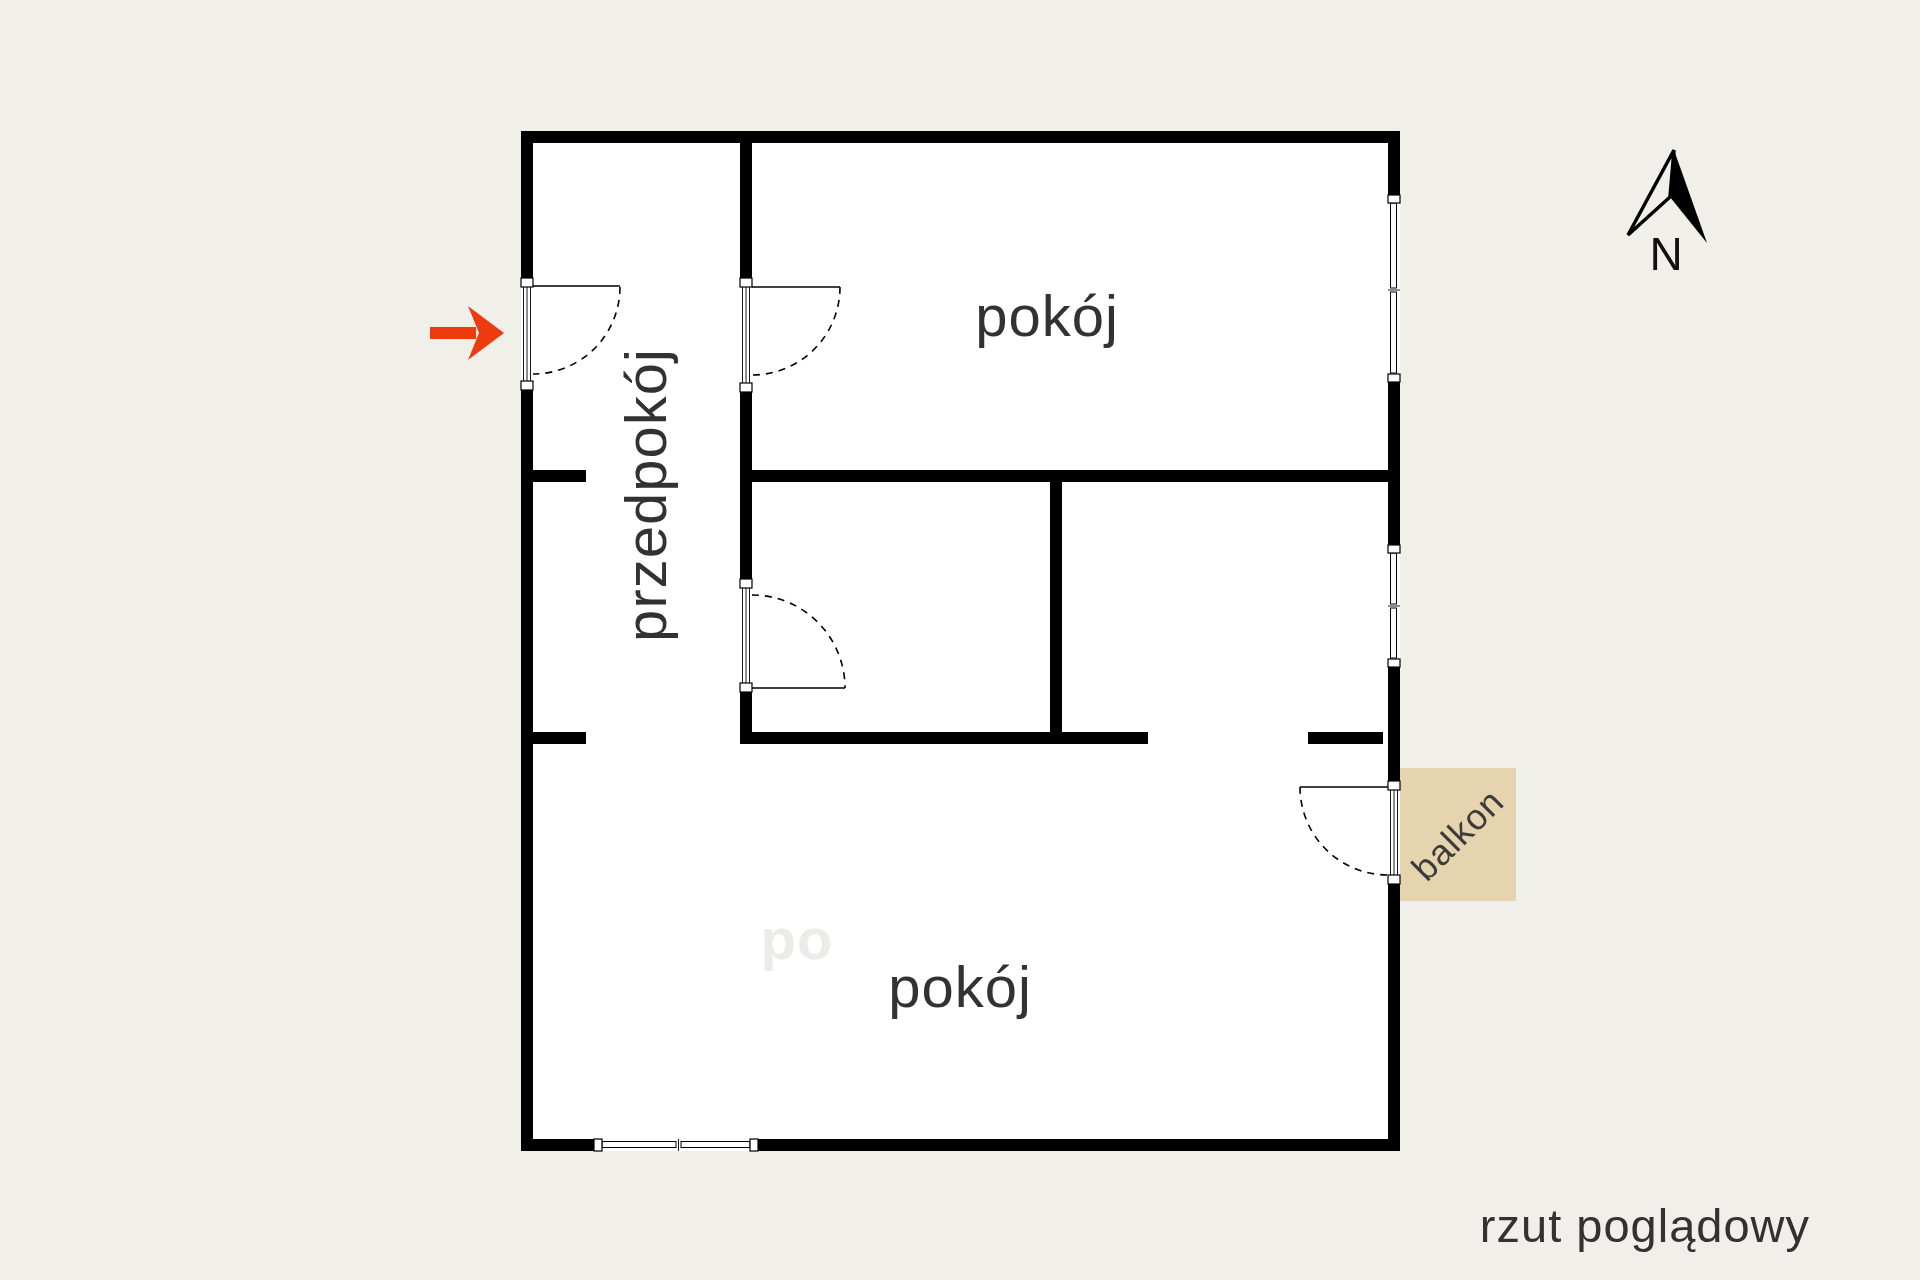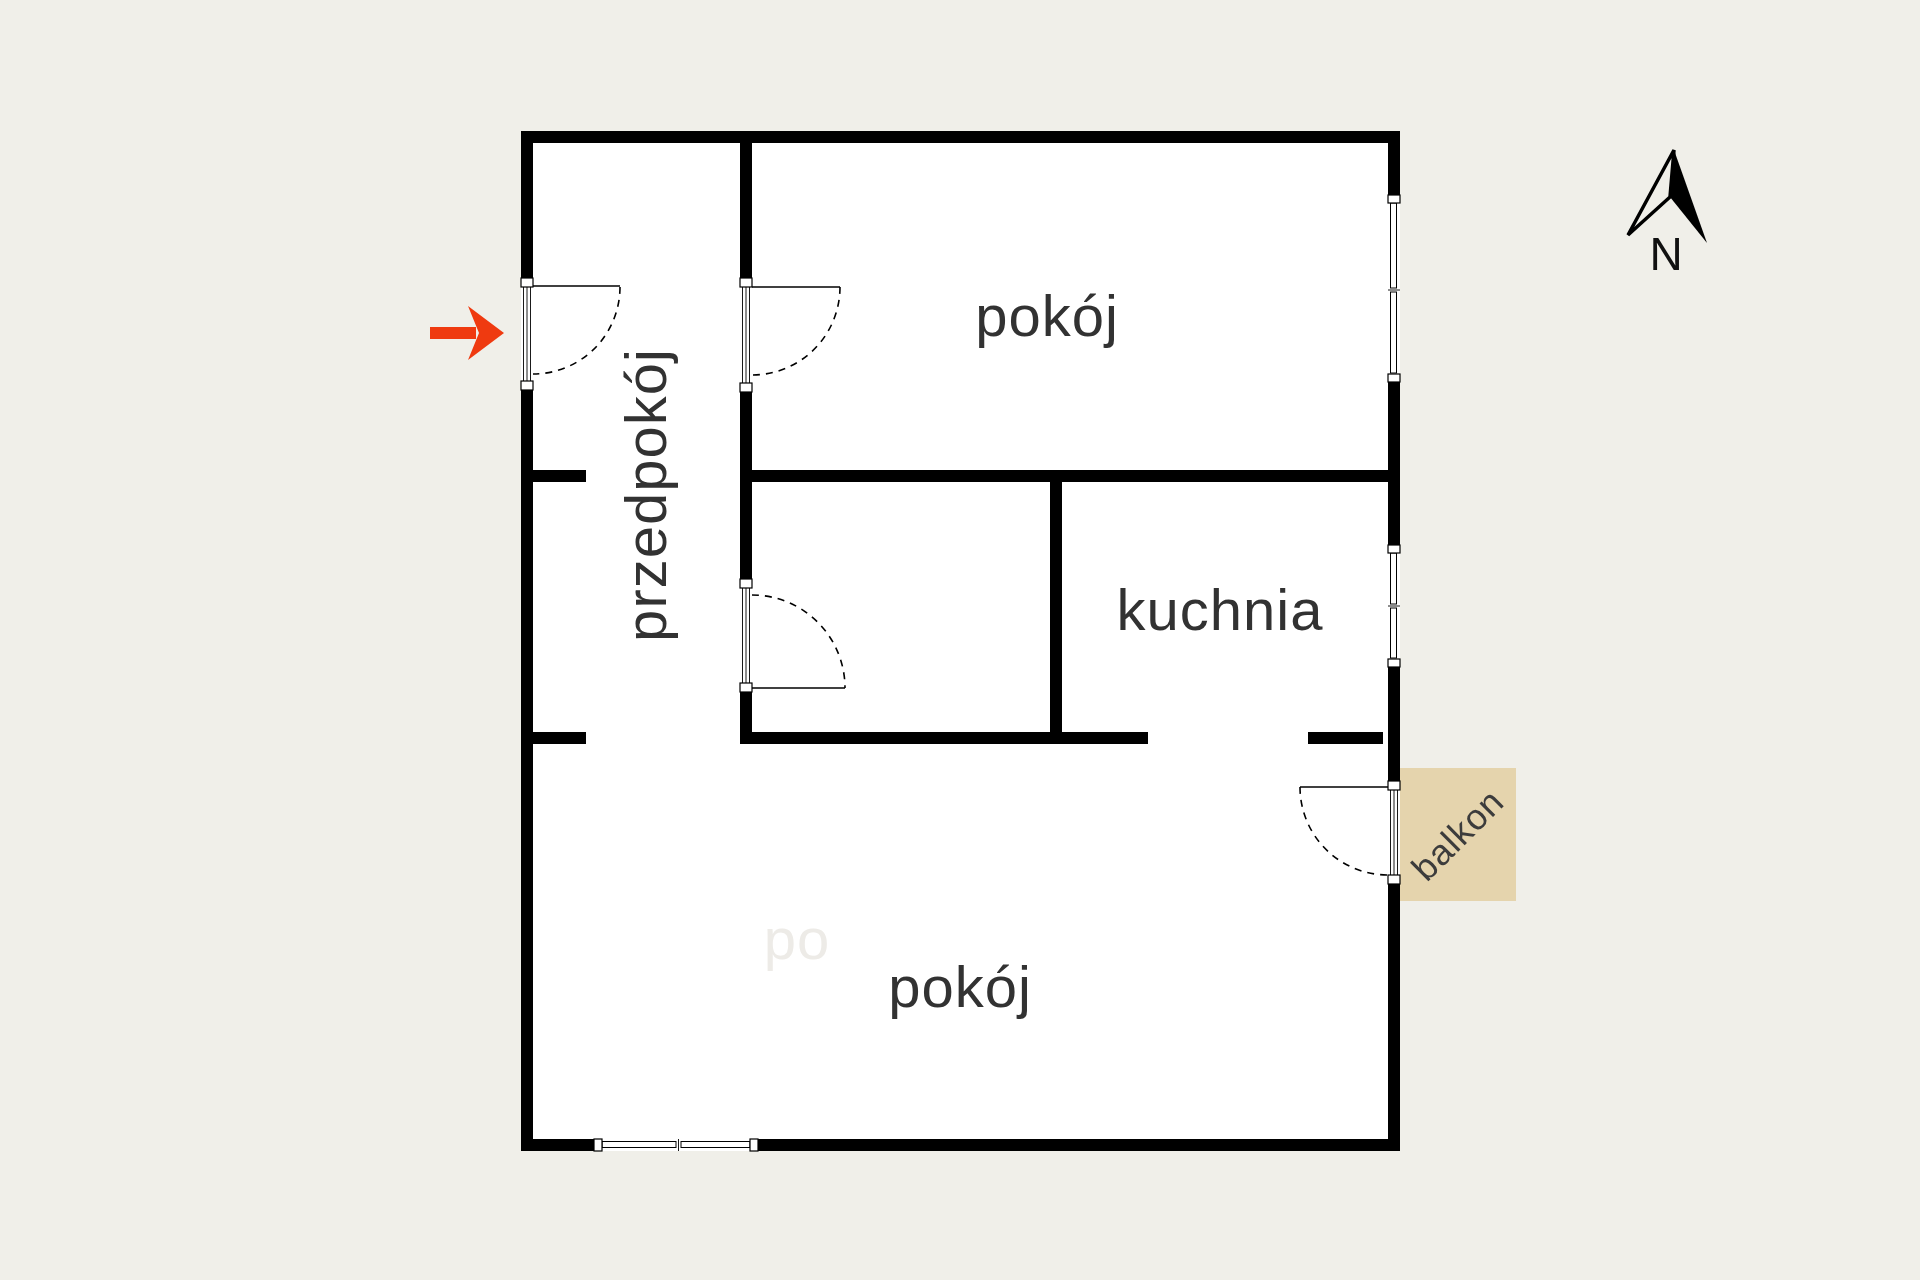--- a/index.html
+++ b/index.html
@@ -123,20 +123,20 @@
       <rect x="430" y="327" width="46" height="12"></rect>
       <polygon points="468,306 504,333 468,360 479,333"></polygon>
     </g>
 
     <g>
       <polygon points="1674,150 1628,235 1670,197" fill="none" stroke="var(--wall)" stroke-width="3.5" stroke-linejoin="miter"></polygon>
       <polygon points="1674,150 1670,197 1707,243" fill="var(--wall)"></polygon>
     </g>
   </svg>
 
-  <div class="watermark" style="left:797px;top:938px;">po</div>
+  <div class="watermark" style="left:797px;top:938px;font-weight:bold;">po</div>
   <div class="room-label vertical" style="left:645px;top:495px;">przedpokój</div>
   <div class="room-label" style="left:1047px;top:315px;">pokój</div>
-  <div class="room-label" style="left:1220px;top:609px;">kuchnia</div>
   <div class="room-label" style="left:960px;top:986px;">pokój</div>
 
   <div class="compass-n">N</div>
+  <div class="caption">rzut poglądowy</div>
 </div>
 
 </body></html>

